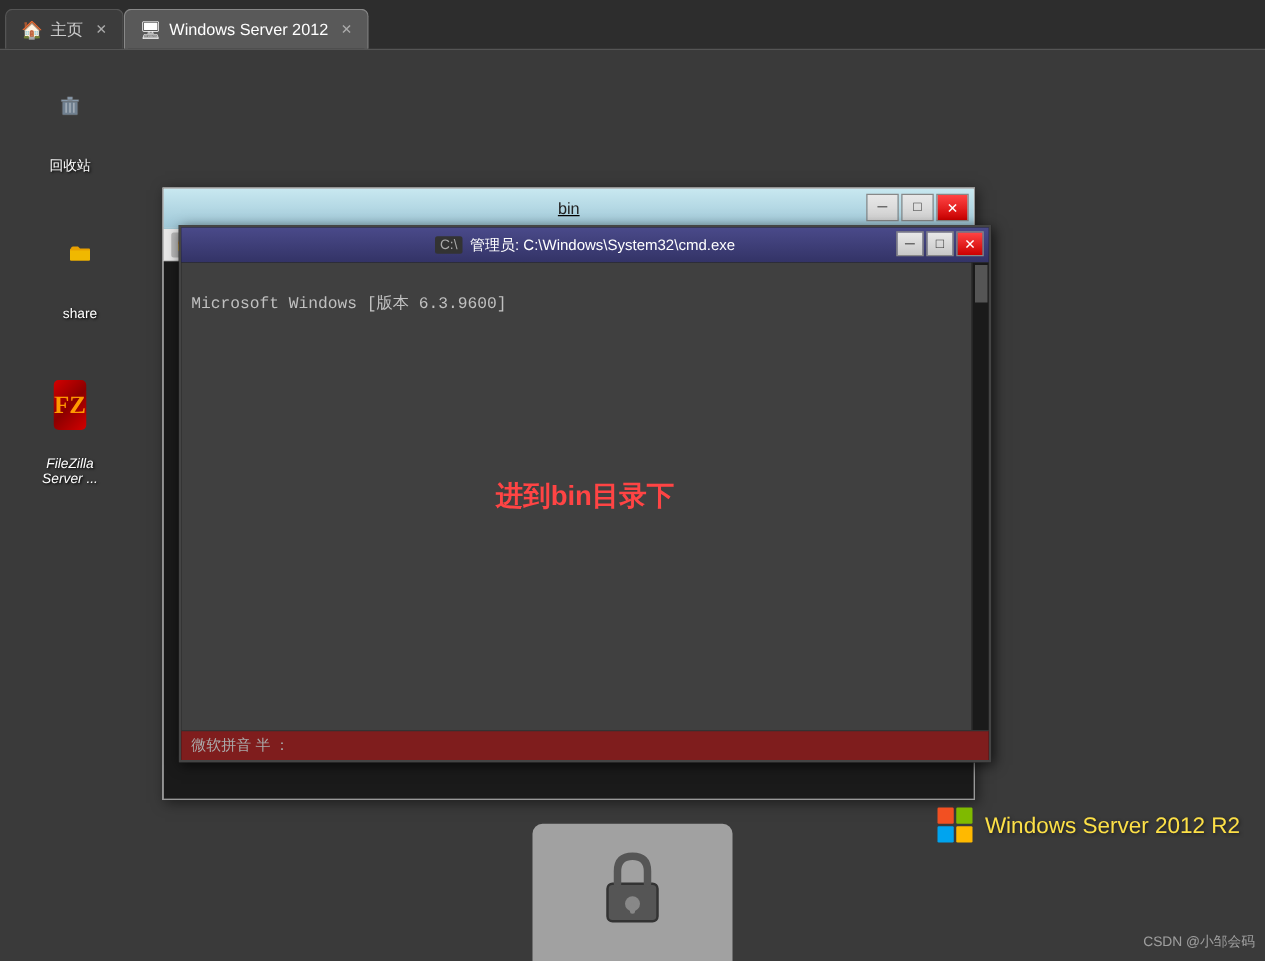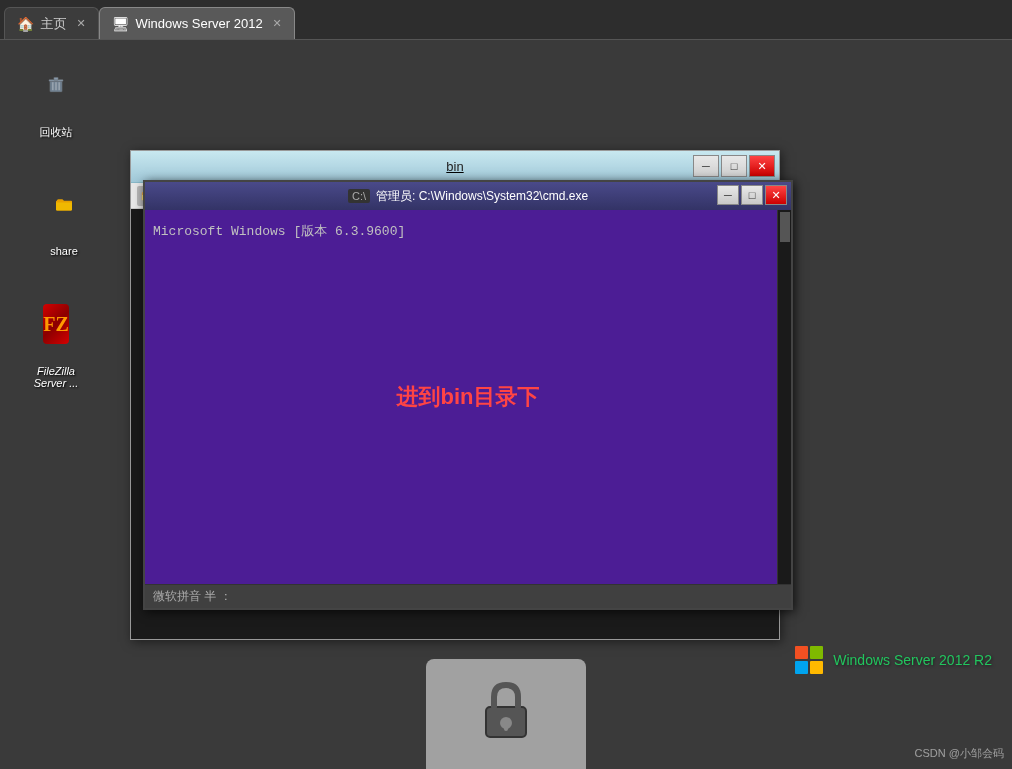--- a/index.html
+++ b/index.html
@@ -69,21 +69,20 @@
       flex-direction: column;
       align-items: center;
       width: 72px;
       cursor: pointer;
       padding: 4px;
     }
     .desktop-icon .icon-img {
       width: 16px;
       height: 40px;
       display: flex;
-      align-items: center;
       justify-content: center;
     }
     .desktop-icon .icon-label {
       color: #fff;
       font-size: 11px;
       text-align: center;
       margin-top: 21px;
       text-shadow: 1px 1px 2px #000;
     }
 
@@ -202,23 +201,23 @@
       background: linear-gradient(to bottom, #e8e8e8, #c8c8c8);
       font-size: 11px;
       cursor: pointer;
       display: flex;
       align-items: center;
       justify-content: center;
       color: #333;
     }
     .cmd-btn.close { background: linear-gradient(to bottom, #f44, #c00); color: #fff; }
     .cmd-body {
-      background: #4c1d95;
+      background: #404040;
       height: calc(100% - 28px - 24px);
-      padding: 12px 8px;
+      padding: 23px 8px;
       font-family: 'Courier New', monospace;
       font-size: 13px;
       color: #c0c0c0;
       overflow: hidden;
       position: relative;
     }
     .cmd-line {
       line-height: 1.5;
       white-space: pre;
     }
@@ -242,21 +241,21 @@
       border-left: 1px solid #333;
     }
     .cmd-scrollbar-thumb {
       width: 10px;
       height: 30px;
       background: #555;
       margin: 2px auto;
     }
     .cmd-statusbar {
       height: 24px;
-      background: #404040;
+      background: #7f1d1d;
       border-top: 1px solid #333;
       display: flex;
       align-items: center;
       padding: 0 8px;
       font-family: 'Microsoft YaHei', Arial;
       font-size: 12px;
       color: #aaa;
     }
 
     
@@ -273,22 +272,22 @@
       grid-template-columns: 1fr 1fr;
       gap: 2px;
       width: 28px;
       height: 28px;
     }
     .ws-logo-sq {
       background: #00a4ef;
       border-radius: 1px;
     }
     .ws-branding-text {
-      color: #22c55e;
-      font-size: 14px;
+      color: #fde047;
+      font-size: 18px;
       font-weight: 300;
       text-shadow: 1px 1px 3px rgba(0,0,0,0.5);
     }
 
     
     .lock-overlay {
       position: absolute;
       bottom: 0;
       left: 50%;
       transform: translateX(-50%);

